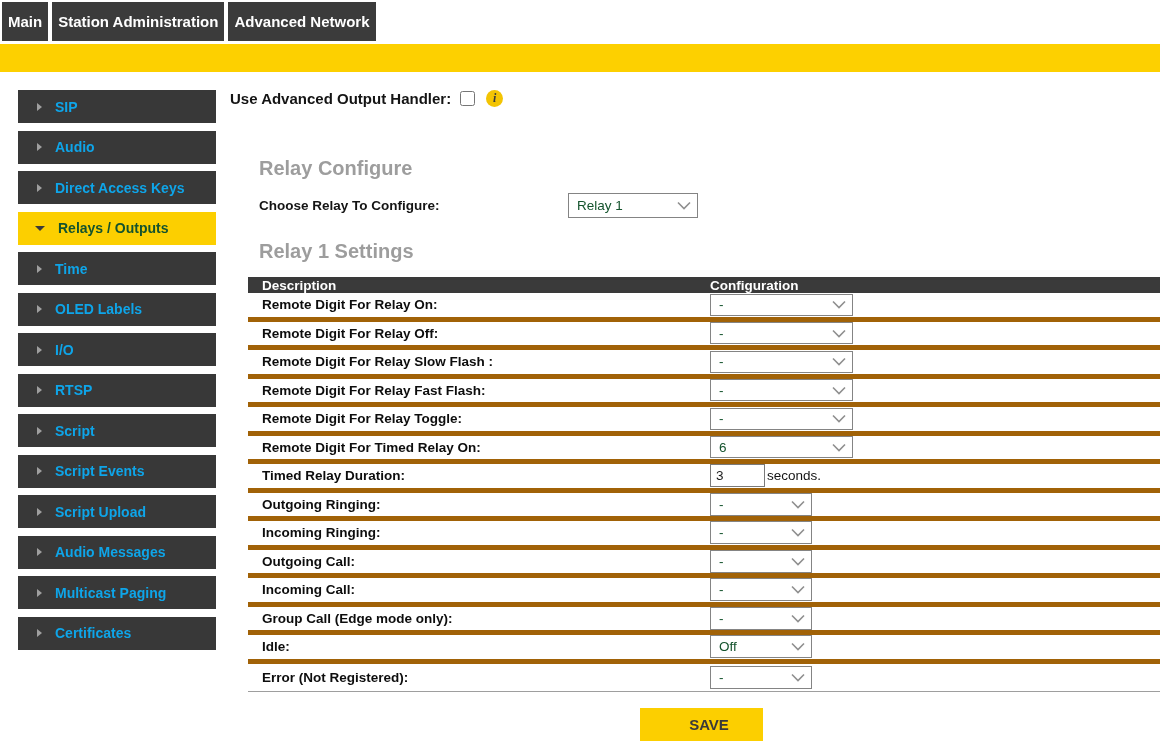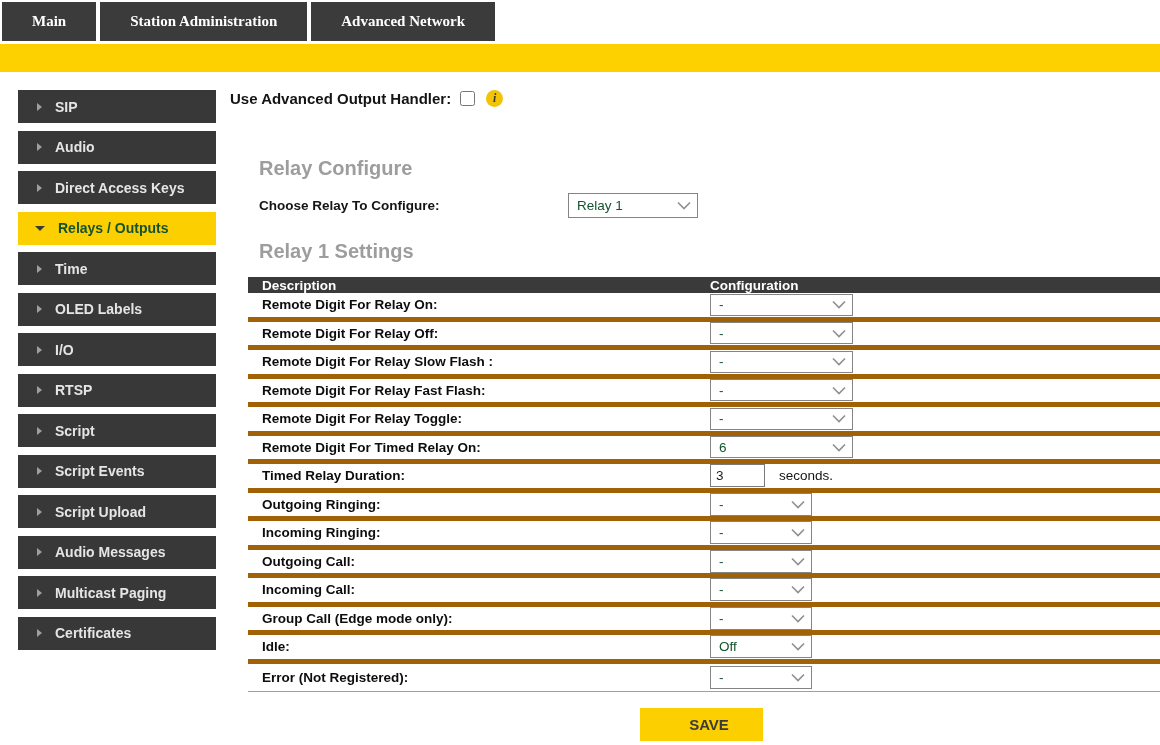--- a/index.html
+++ b/index.html
@@ -5,31 +5,31 @@
   * { box-sizing: border-box; }
   html, body { margin: 0; padding: 0; }
   body {
     width: 1160px; height: 745px; position: relative;
     background: #ffffff; overflow: hidden;
     font-family: "Liberation Sans", sans-serif;
   }
   
   .tabs { position: absolute; top: 2px; left: 2px; display: flex; gap: 4px; }
   .tab {
-    height: 39px; display: flex; align-items: center; padding: 0 30px;
+    height: 39px; display: flex; align-items: center; padding: 0 6px;
     background: #3b3b3b; color: #ffffff; font-weight: bold; font-size: 15px;
-    cursor: pointer; white-space: nowrap; font-family: Liberation Serif, serif;
+    cursor: pointer; white-space: nowrap;
   }
   .tab.active { background: #fccf00; color: #3a3a3a; }
   .accent-bar { position: absolute; top: 44px; left: 0; width: 1160px; height: 28px; background: #fdd000; }
 
   
   .sidebar { position: absolute; left: 18px; top: 90px; width: 198px; }
   .side-item {
-    height: 33px; margin-bottom: 7.5px; background: #383838; color: #e5e5e5;
+    height: 33px; margin-bottom: 7.5px; background: #383838; color: #0ea5e9;
     display: flex; align-items: center; font-weight: bold; font-size: 14px; cursor: pointer;
   }
   .side-item .arrow {
     margin-left: 19px; width: 0; height: 0;
     border-left: 5px solid #9f9f9f; border-top: 4.5px solid transparent; border-bottom: 4.5px solid transparent;
   }
   .side-item .lbl { margin-left: 13px; }
   .side-item.active { background: #fccf00; color: #14532d; }
   .side-item.active .arrow {
     border-left: 5px solid transparent; border-right: 5px solid transparent;
@@ -60,21 +60,21 @@
   .table { position: absolute; left: 248px; top: 277px; width: 912px; }
   .thead { height: 16px; background: #3a3a3a; color: #ffffff; display: flex; align-items: center; font-weight: bold; font-size: 13.5px; }
   .thead .c1 { width: 462px; padding-left: 14px; }
   .trow { height: 28.5px; border-bottom: 5px solid #a16207; display: flex; align-items: center; }
   .trow:last-child { border-bottom: 1px solid #9e9e9e; }
   .tlabel { width: 462px; padding-left: 14px; font-weight: bold; font-size: 13.5px; color: #0d0d0d; }
   .tconfig { display: flex; align-items: center; }
   .sel.wide { width: 143px; height: 22px; }
   .sel.narrow { width: 102px; height: 23px; }
   .duration-input { width: 55px; height: 23px; border: 1px solid #7a7a7a; font-size: 13.5px; padding: 0 5px; font-family: inherit; color: #1c1c1c; }
-  .suffix { font-size: 13.5px; color: #141414; margin-left: 14px; }
+  .suffix { font-size: 13.5px; color: #141414; margin-left: 2px; }
 
   .save-btn {
     position: absolute; left: 640px; top: 708px; width: 123px; height: 33px;
     background: #fccf00; border: none; font-weight: bold; font-size: 15px; color: #3a3a3a;
     cursor: pointer; font-family: inherit; padding-left: 21px;
   }
 </style>
 </head>
 <body>
 

